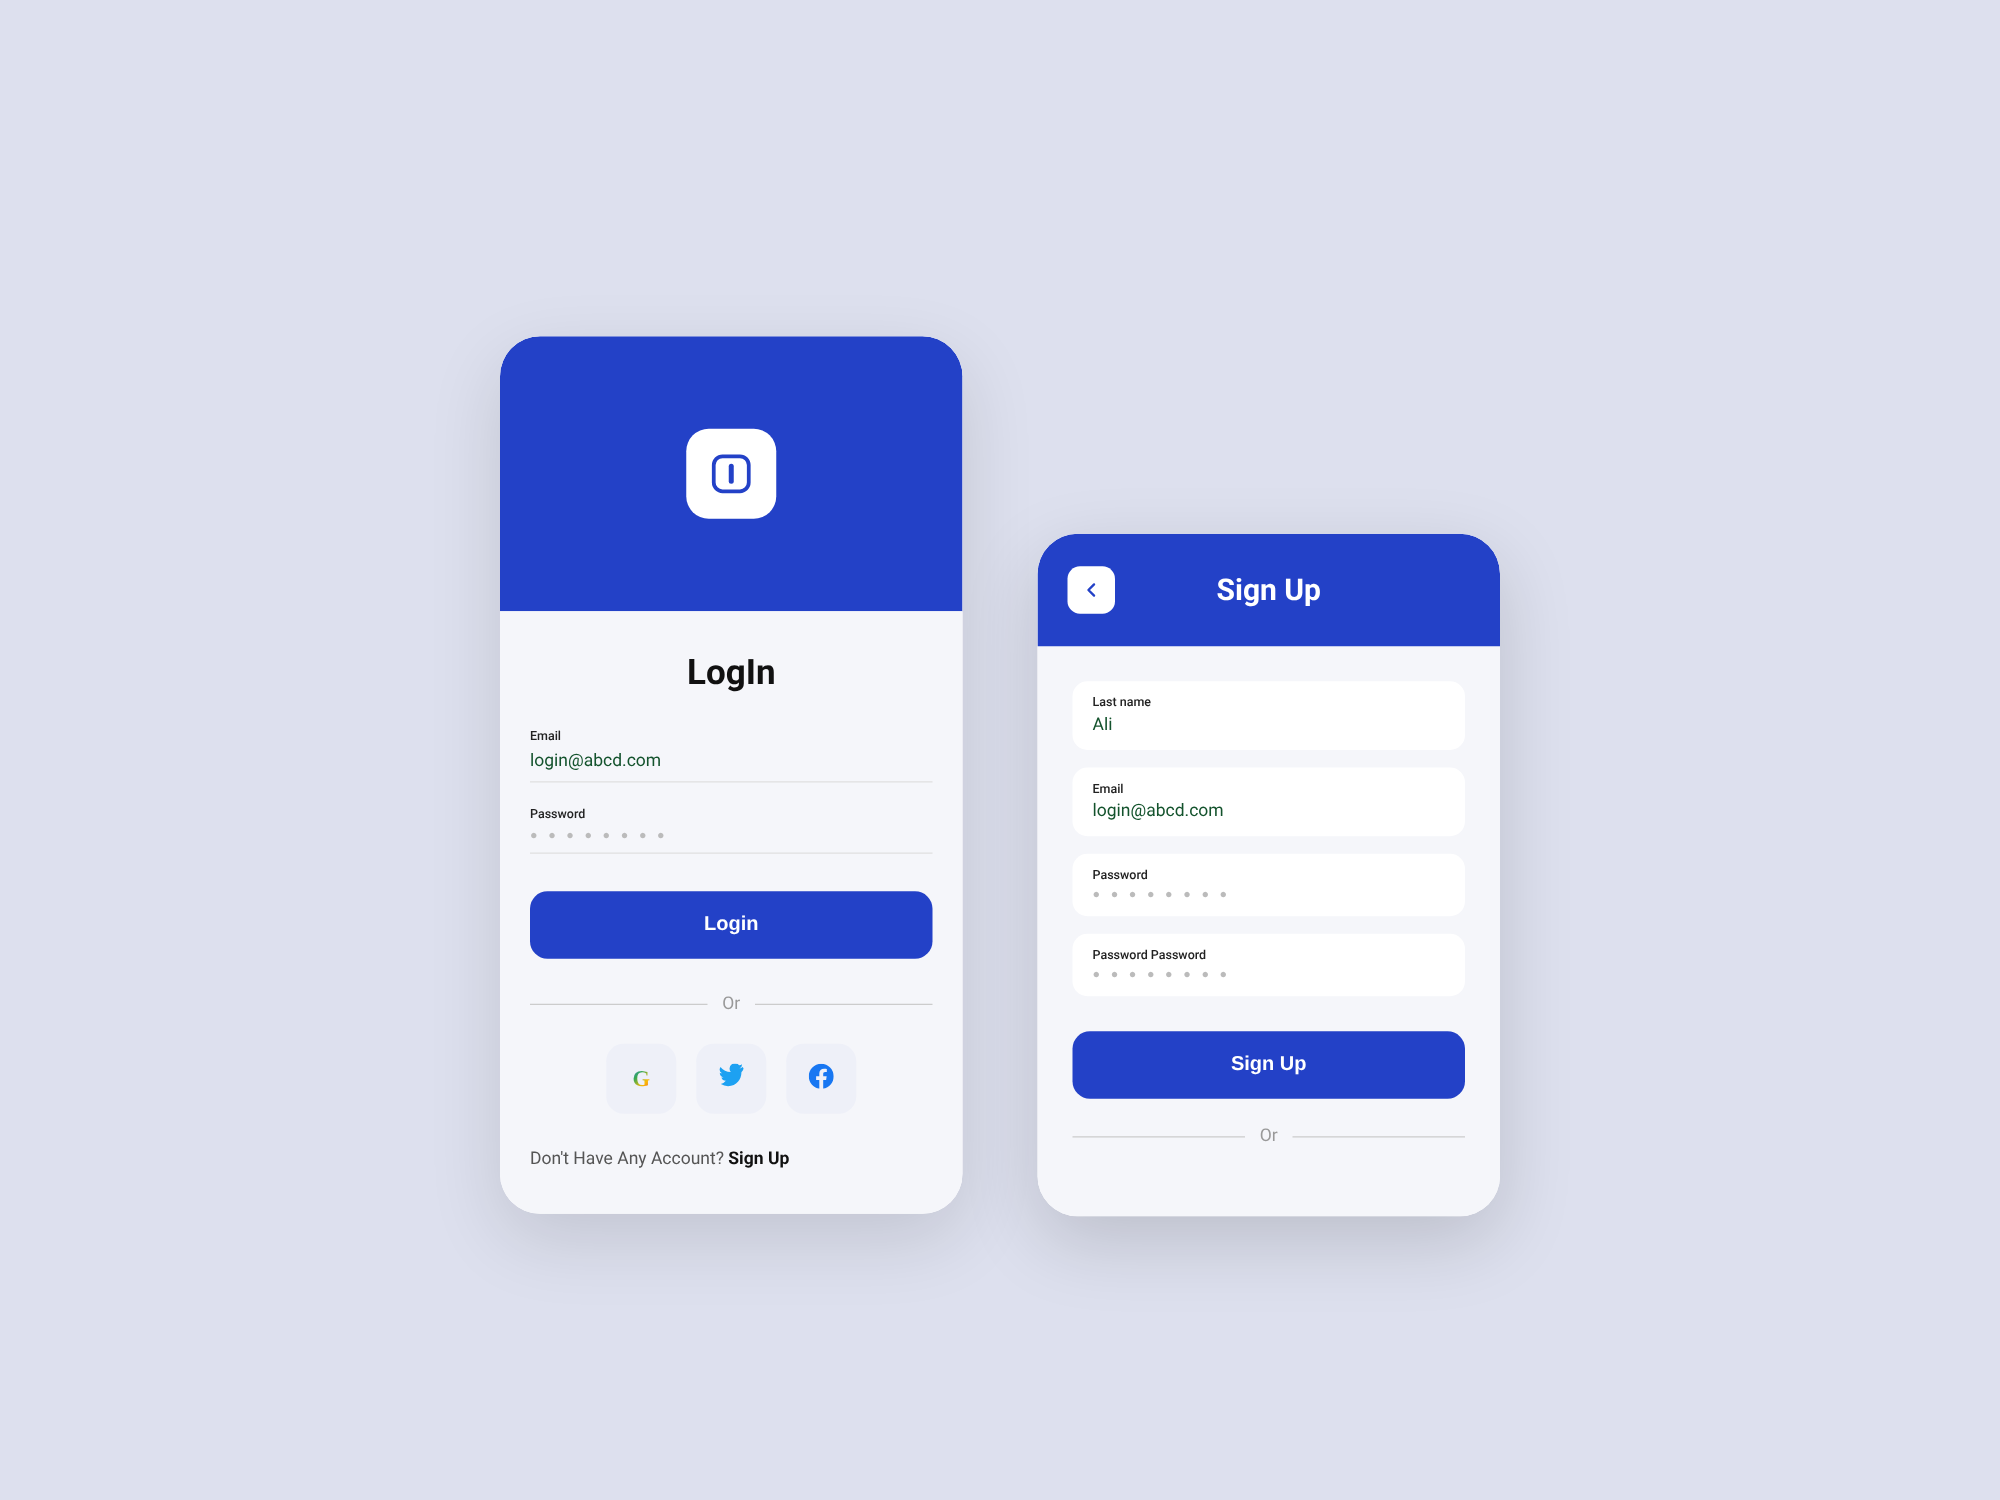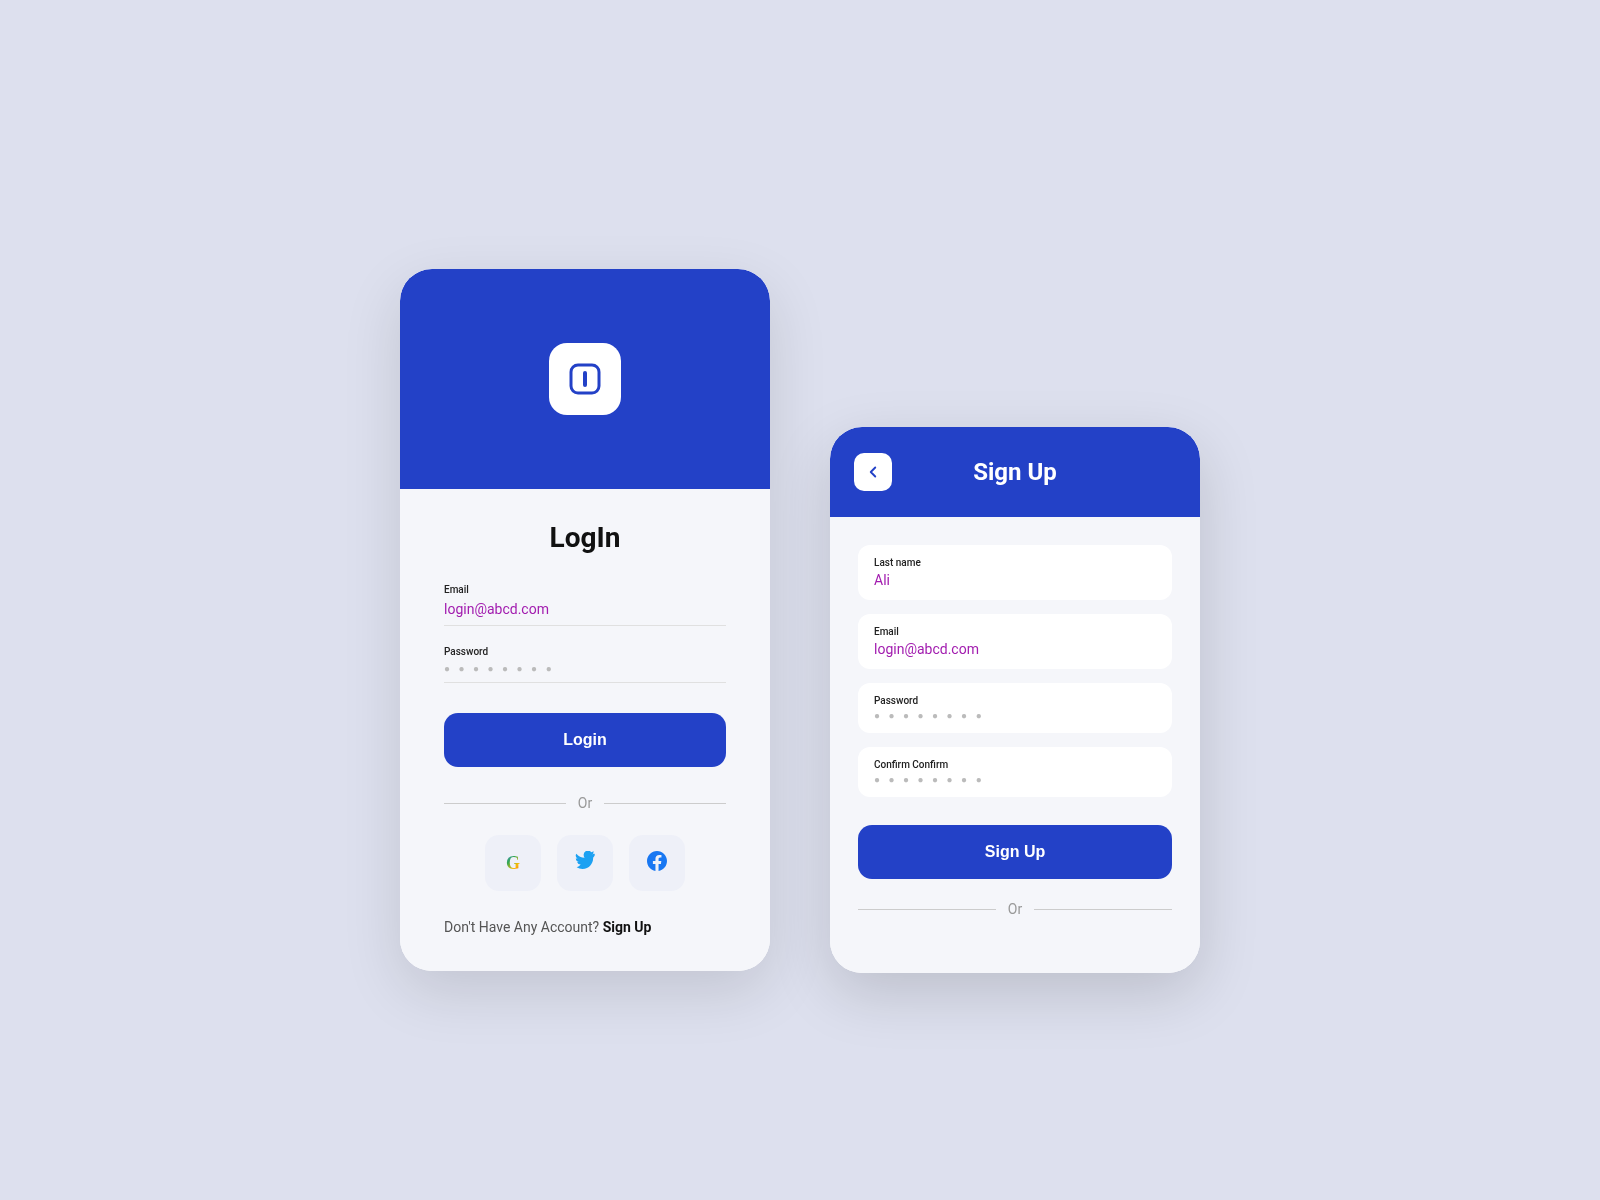--- a/index.html
+++ b/index.html
@@ -50,21 +50,21 @@
       align-items: center;
       justify-content: center;
     }
 
     .app-logo svg {
       width: 36px;
       height: 36px;
     }
 
     .login-body {
-      padding: 32px 44px 36px;
+      padding: 32px 24px 36px;
       background: #f5f6fa;
     }
 
     .login-title {
       font-size: 28px;
       font-weight: 700;
       color: #111;
       text-align: center;
       margin-bottom: 30px;
     }
@@ -76,21 +76,21 @@
     .field-label {
       font-size: 10px;
       font-weight: 500;
       color: #222;
       margin-bottom: 6px;
       display: block;
     }
 
     .field-value {
       font-size: 14px;
-      color: #a21caf;
+      color: #14532d;
       display: block;
       border-bottom: 1.5px solid #e0e0e0;
       padding-bottom: 8px;
     }
 
     .dots {
       letter-spacing: 3px;
       font-size: 10px;
       color: #bbb;
     }
@@ -340,21 +340,21 @@
         <span class="field-label">Email</span>
         <span class="field-value">login@abcd.com</span>
       </div>
 
       <div class="field-group">
         <span class="field-label">Password</span>
         <span class="field-value dots">● ● ● ● ● ● ● ●</span>
       </div>
 
       <div class="field-group">
-        <span class="field-label">Confirm Confirm</span>
+        <span class="field-label">Password Password</span>
         <span class="field-value dots">● ● ● ● ● ● ● ●</span>
       </div>
 
       <button class="signup-btn">Sign Up</button>
 
       <div class="or-divider">
         <div class="or-line"></div>
         <span class="or-text">Or</span>
         <div class="or-line"></div>
       </div>

